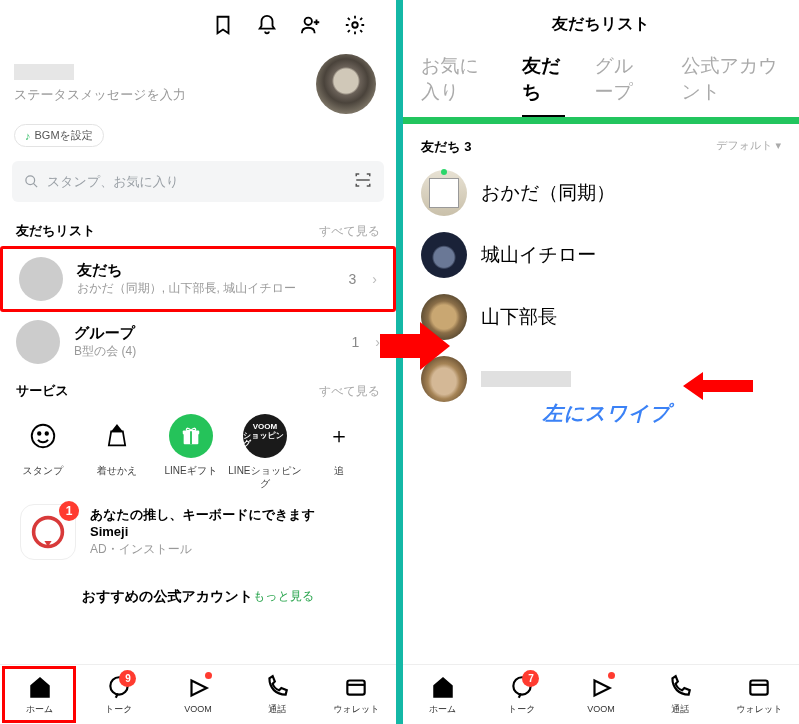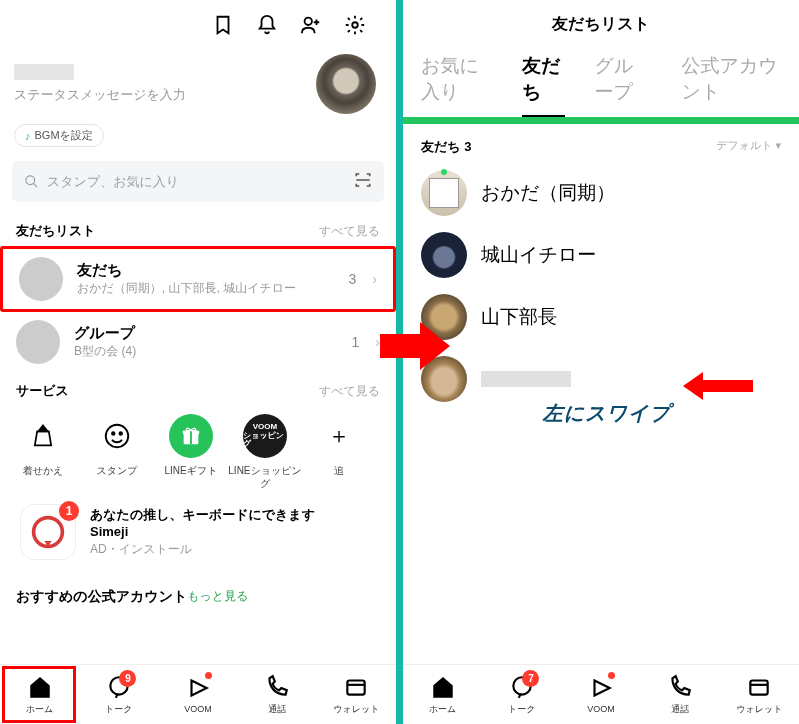--- a/index.html
+++ b/index.html
@@ -46,21 +46,21 @@
   .svc { display:flex; flex-direction:column; align-items:center; width:74px; flex-shrink:0; }
   .svc .ico { width:44px; height:44px; border-radius:50%; display:flex; align-items:center; justify-content:center; margin-bottom:6px; }
   .svc .lbl { font-size:10px; color:#444; text-align:center; line-height:1.3; }
   .svc.gift .ico { background:#25c35a; color:#fff; }
   .svc.shop .ico { background:#1a1a1a; color:#fff; font-size:8px; font-weight:700; flex-direction:column; line-height:1.1;}
   .ad-card { display:flex; gap:14px; padding:14px 20px 10px; align-items:center; }
   .ad-ico { width:56px; height:56px; border-radius:14px; border:1px solid #eee; display:flex; align-items:center; justify-content:center; position:relative; }
   .ad-ico .badge { position:absolute; top:-4px; right:-4px; width:20px; height:20px; background:#ff3b30; color:#fff; border-radius:50%; font-size:12px; display:flex; align-items:center; justify-content:center; font-weight:600; }
   .ad-txt .t1 { font-size:13px; font-weight:600; }
   .ad-txt .t2 { font-size:12px; color:#999; margin-top:2px;}
-  .rec-hdr { display:flex; justify-content:flex-start; padding:18px 16px 4px; font-size:14px; font-weight:700;}
+  .rec-hdr { display:flex; justify-content:center; padding:18px 16px 4px; font-size:14px; font-weight:700;}
   .rec-hdr .more{ font-size:12px; color:#2aa54e; font-weight:400;}
   .tabbar { position:absolute; bottom:0; left:0; right:0; height:60px; display:flex; background:#fff; border-top:1px solid #eee; }
   .tab { flex:1; display:flex; flex-direction:column; align-items:center; justify-content:center; gap:3px; position:relative; }
   .tab svg { width:26px; height:26px; }
   .tab .lbl { font-size:9px; color:#333; }
   .tab .badge { position:absolute; top:5px; right:22px; min-width:17px; height:17px; background:#ff3b30; color:#fff; border-radius:9px; font-size:10px; display:flex; align-items:center; justify-content:center; padding:0 4px; font-weight:600;}
   .tab .dot { position:absolute; top:7px; right:26px; width:7px; height:7px; background:#ff3b30; border-radius:50%; }
   .redbox-tab { position:absolute; bottom:1px; left:2px; width:74px; height:57px; border:3px solid #ff0000; pointer-events:none;}
   
   .r-title { text-align:center; font-size:16px; font-weight:700; padding:14px 0 10px; }
@@ -76,21 +76,21 @@
   .fav.okada { background:linear-gradient(#e8e2d4,#c9c0aa); position:relative;}
   .fav.okada::after{content:"";position:absolute;inset:8px;background:#fff;border:1px solid #999;}
   .fav.okada .green{position:absolute;top:-1px;left:20px;width:6px;height:6px;background:#2bd66a;border-radius:50%;}
   .fav.shiro { background:radial-gradient(circle at 50% 55%, #6a7896 10px, #1a2238 12px);}
   .fav.yama { background:radial-gradient(ellipse at 50% 50%, #c9a772 12px, #8a6e48 16px, #5b4b32 24px);}
   .fav.cat { background:radial-gradient(ellipse at 50% 55%, #d4b896 12px, #a68456 16px, #6e5536 24px);}
   .gray-name { width:90px; height:16px; background:#e0e0e0;}
   
   .big-arrow { position:absolute; left:380px; top:322px; width:70px; height:48px; }
   .swipe-arrow { position:absolute; right:46px; top:372px; width:70px; height:28px;}
-  .swipe-text { position:absolute; right:128px; top:400px; font-size:20px; font-weight:900; color:#0c4a6e; font-style:italic; letter-spacing:1px;}
+  .swipe-text { position:absolute; right:128px; top:400px; font-size:20px; font-weight:900; color:#3b82f6; font-style:italic; letter-spacing:1px;}
   .content-scroll{flex:1; overflow:hidden;}
 </style>
 </head>
 <body>
 
 <div class="screen left">
   <div class="content-scroll">
   <div class="header-icons">
     <span><svg viewBox="0 0 24 24" fill="none" stroke="#000" stroke-width="2">
             <path d="M6 3h12v18l-6-4-6 4z"></path>
@@ -156,40 +156,40 @@
     </div>
     <span class="count">1</span>
         <span class="chev">›</span>
   </div>
 
   <div class="section-hdr">
     <span class="title">サービス</span>
     <span class="more">すべて見る</span>
   </div>
   <div class="services">
-    <div class="svc">
-          <div class="ico">
-            <svg width="28" height="28" viewBox="0 0 24 24" fill="none" stroke="#000" stroke-width="1.5">
-              <path d="M12 3l4 5H8z" fill="#000"></path>
-              <path d="M7 8h10l2 12H5z"></path>
-            </svg>
-          </div>
-          <div class="lbl">着せかえ</div>
-        </div>
     <div class="svc">
           <div class="ico">
             <svg width="30" height="30" viewBox="0 0 24 24" fill="none" stroke="#000" stroke-width="1.5">
               <circle cx="12" cy="12" r="9"></circle>
               <circle cx="9" cy="10" r="1" fill="#000"></circle>
               <circle cx="15" cy="10" r="1" fill="#000"></circle>
               <path d="M8 15c1 1.5 2.5 2 4 2s3-.5 4-2"></path>
             </svg>
           </div>
           <div class="lbl">スタンプ</div>
         </div>
+    <div class="svc">
+          <div class="ico">
+            <svg width="28" height="28" viewBox="0 0 24 24" fill="none" stroke="#000" stroke-width="1.5">
+              <path d="M12 3l4 5H8z" fill="#000"></path>
+              <path d="M7 8h10l2 12H5z"></path>
+            </svg>
+          </div>
+          <div class="lbl">着せかえ</div>
+        </div>
     <div class="svc gift">
           <div class="ico">
             <svg width="22" height="22" viewBox="0 0 24 24" fill="#fff">
               <rect x="4" y="9" width="16" height="12" rx="1"></rect>
               <rect x="3" y="6" width="18" height="4" rx="1"></rect>
               <rect x="11" y="6" width="2" height="15" fill="#25c35a"></rect>
               <path d="M12 6C10 3 7 3 7 5s3 1 5 1M12 6c2-3 5-3 5-1s-3 1-5 1" stroke="#fff" stroke-width="1.5" fill="none"></path>
             </svg>
           </div>
           <div class="lbl">LINEギフト</div>

